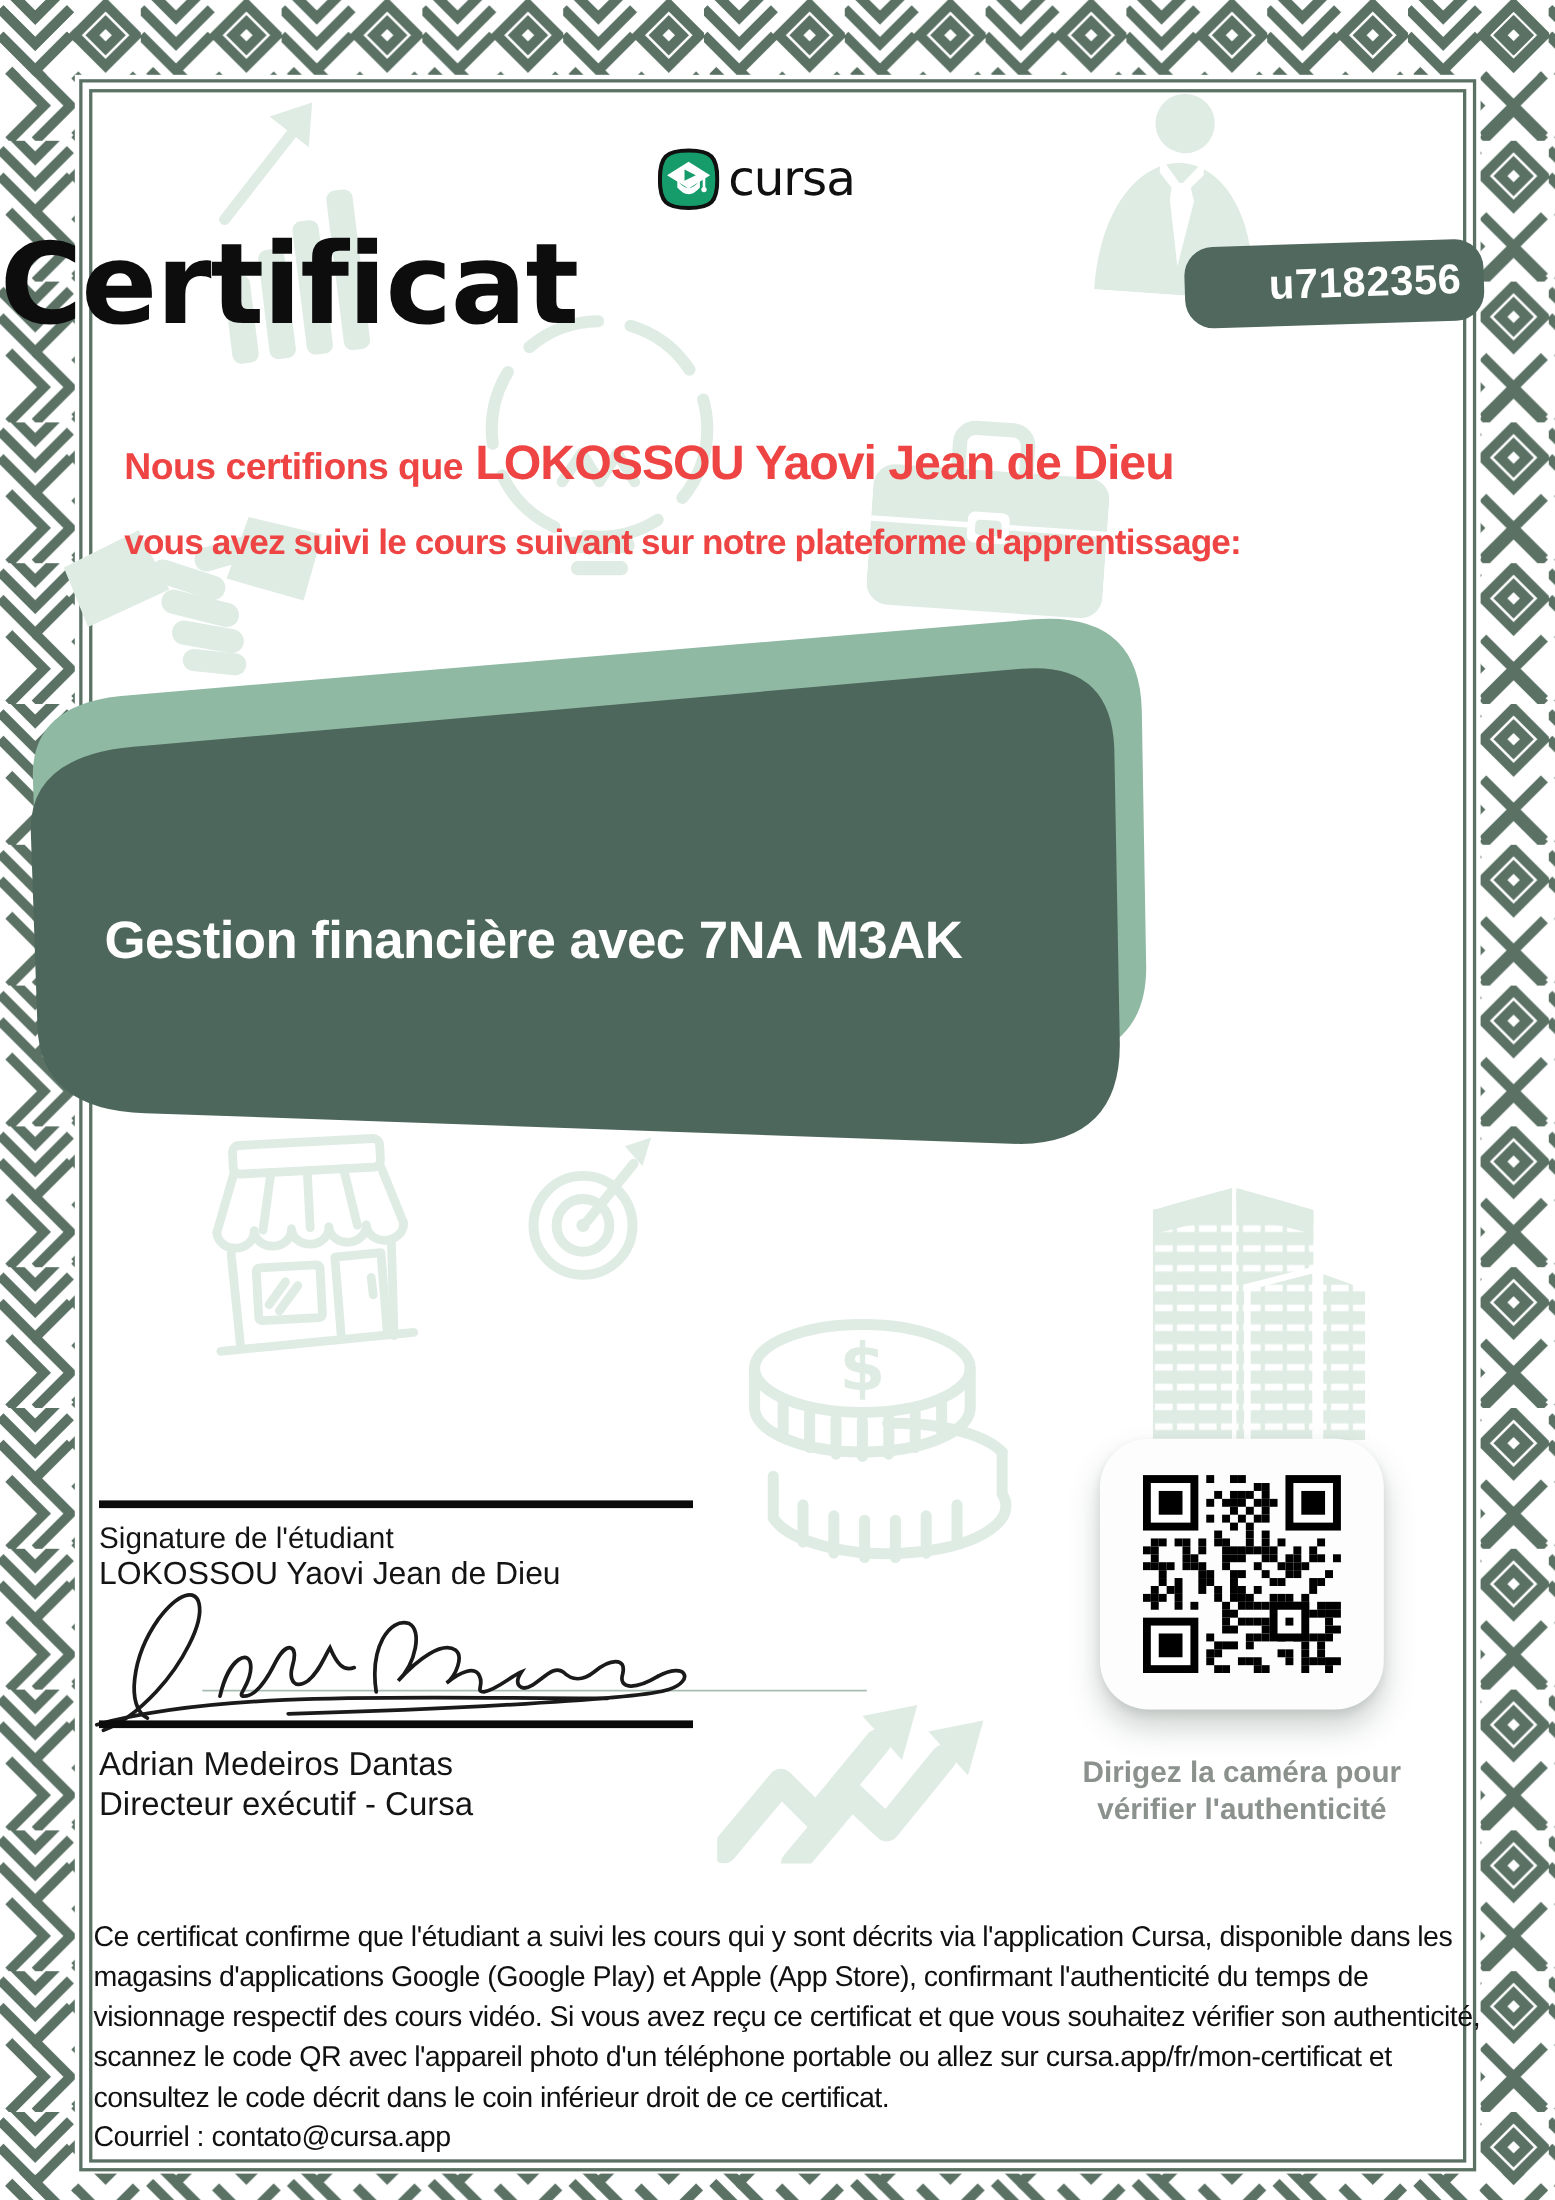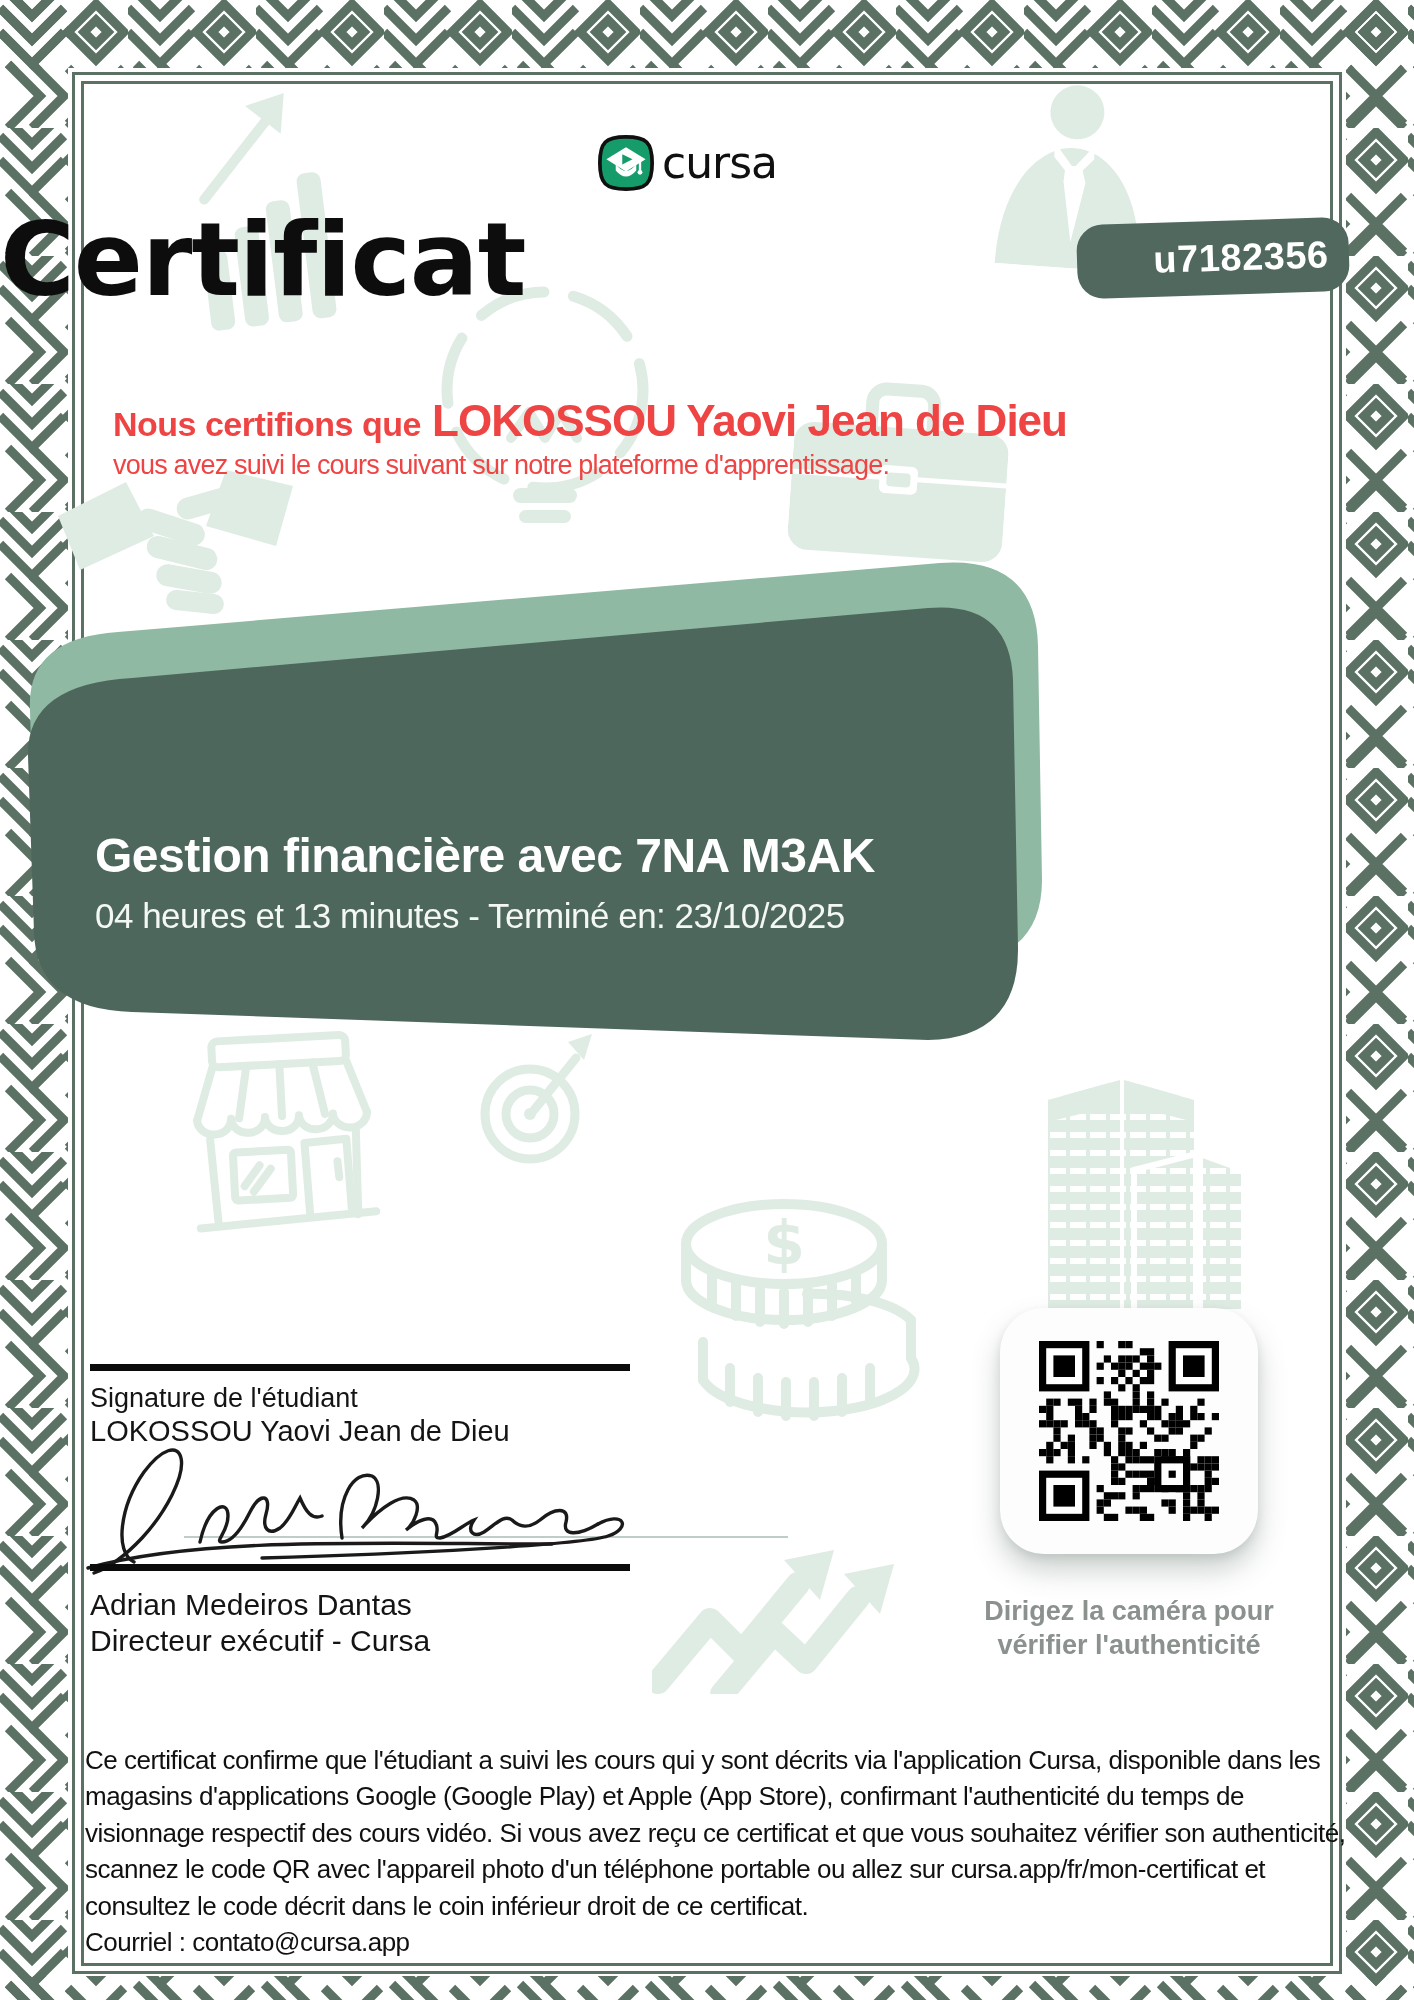--- a/index.html
+++ b/index.html
@@ -29,21 +29,21 @@
   .logo-icon{width:56px;height:58px;}
   .brand{font-family:"DejaVu Sans",sans-serif;font-weight:normal;font-size:44px;color:#101010;letter-spacing:-1px;margin-left:8px;line-height:1;}
   .title{position:absolute;left:0;right:0;top:204px;font-family:"DejaVu Sans",sans-serif;font-weight:bold;font-size:102px;letter-spacing:-1px;color:#0d0d0d;z-index:4;line-height:1.1;}
   .badge{position:absolute;left:1077px;top:221px;width:272px;height:74px;background:#50685e;border-radius:26px;transform:rotate(-1.8deg);z-index:4;display:flex;align-items:center;justify-content:center;padding-left:56px;}
   .badge span{color:#fff;font-size:38px;font-weight:bold;letter-spacing:0.5px;}
 
   
   .certify{position:absolute;left:113px;top:396px;z-index:4;color:#ef4444;}
   .certify .l1{font-size:44px;font-weight:bold;letter-spacing:-1px;line-height:1.15;}
   .certify .l1 .prefix{font-size:34px;letter-spacing:-0.5px;}
-  .certify .l2{font-size:27px;font-weight:normal;letter-spacing:-0.8px;margin-top:3px;}
+  .certify .l2{font-size:32px;font-weight:bold;letter-spacing:-0.8px;margin-top:28px;}
 
   
   .banner-svg{position:absolute;inset:0;z-index:3;pointer-events:none;}
   .course-title{position:absolute;left:95px;top:828px;z-index:4;color:#ffffff;font-size:48px;font-weight:bold;letter-spacing:-0.5px;}
   .course-details{position:absolute;left:95px;top:896px;z-index:4;color:#f4f8f5;font-size:35px;letter-spacing:-0.5px;}
 
   
   .sig-line{position:absolute;left:90px;width:540px;height:7px;background:#0b0b0b;z-index:4;}
   .sig-line.top{top:1364px;} .sig-line.bottom{top:1564px;}
   .sig-text{position:absolute;left:90px;z-index:4;color:#141414;}
@@ -213,21 +213,20 @@
       <span>LOKOSSOU Yaovi Jean de Dieu</span>
     </div>
     <div class="l2">vous avez suivi le cours suivant sur notre plateforme d'apprentissage:</div>
   </div>
 
   <svg class="banner-svg" width="1414" height="2000" viewBox="0 0 1414 2000">
     <path d="M118,632 L940,563 Q1036,556 1038,646 L1042,880 Q1042,960 952,966 L140,1000 Q40,1006 36,920 L30,710 Q26,638 118,632 Z" fill="var(--banner-light)"></path>
     <path d="M132,678 L928,608 Q1010,601 1013,680 L1018,948 Q1019,1038 928,1040 L132,1012 Q36,1009 34,932 L28,756 Q26,684 132,678 Z" fill="var(--banner-dark)"></path>
   </svg>
   <div class="course-title">Gestion financière avec 7NA M3AK</div>
-  <div class="course-details">04 heures et 13 minutes - Terminé en: 23/10/2025</div>
 
   <div class="sig-line top"></div>
   <div class="sig-text sig-label">Signature de l'étudiant</div>
   <div class="sig-text sig-student">LOKOSSOU Yaovi Jean de Dieu</div>
 
   <svg class="sig-svg" width="830" height="135" viewBox="0 0 830 135">
     <path d="M102,97 h604" stroke="#a9bdb2" stroke-width="1.6"></path>
     <g fill="none" stroke="#1a1a1a" stroke-width="3.4" stroke-linecap="round">
       <path d="M52,122 C32,112 38,66 62,32 C80,8 96,4 99,18 C103,36 84,72 60,98 C44,115 26,128 12,133"></path>
       <path d="M6,128 C120,96 300,104 470,104"></path>

